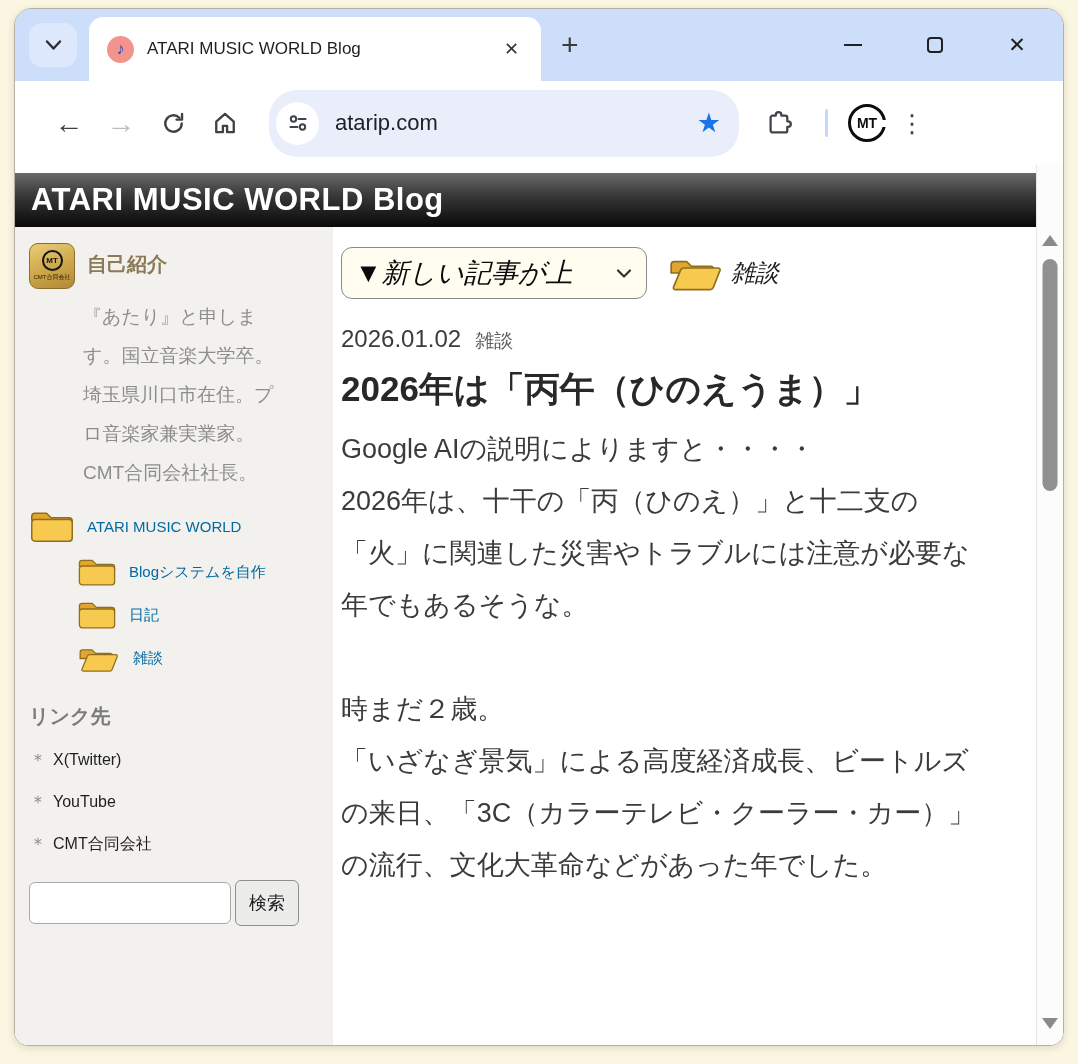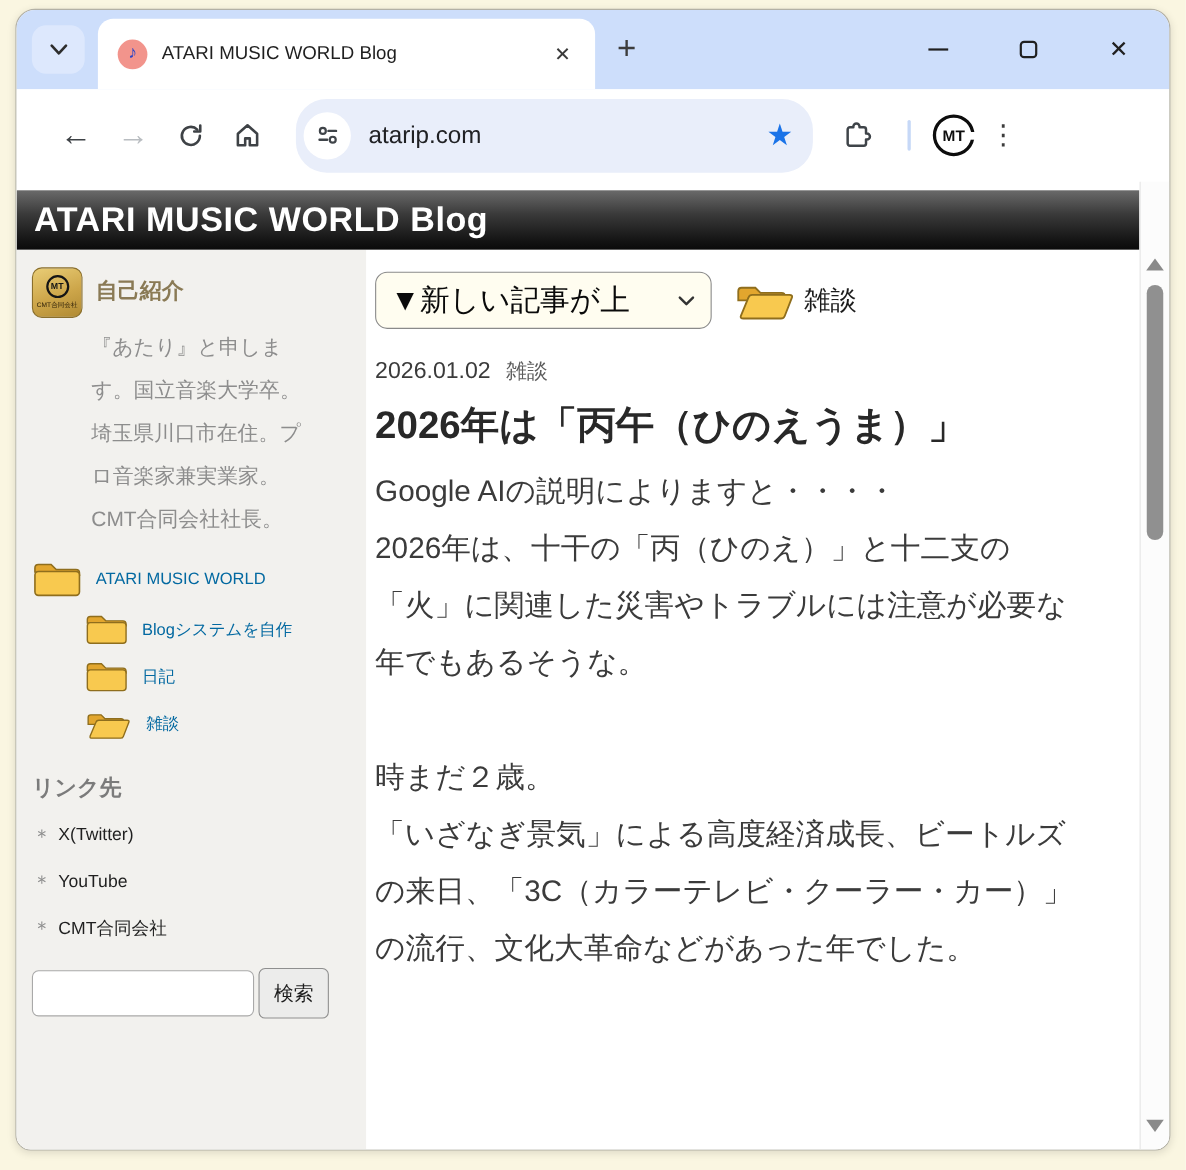--- a/index.html
+++ b/index.html
@@ -115,31 +115,31 @@
     border-radius:6px; font-size:17px; padding:0 8px; font-family:inherit;
   }
   .search-btn {
     margin-left:4px; width:64px; height:46px; background:#ececeb;
     border:1px solid #8f8f8f; border-radius:6px; font-size:18px; color:#1d1d1d;
     font-family:inherit;
     display:flex; align-items:center; justify-content:center;
   }
   
   .main { flex:1; background:#ffffff; padding:20px 0 0 8px; overflow:hidden; }
-  .top-row { display:flex; align-items:center; }
+  .top-row { display:flex; align-items:center;font-style:italic; }
   .sort-select {
     width:306px; height:52px; background:#fffdf0; border:1.6px solid #8a8a8a;
     border-radius:11px; display:flex; align-items:center; padding:0 14px 0 13px;
   }
   .sort-text { font-size:27px; color:#0a0a0a; white-space:nowrap; }
   .sort-chevron { margin-left:auto; }
   .cat-head { display:flex; align-items:center; margin-left:20px; }
   .cat-label { font-size:24px; color:#1c1c1c; margin-left:6px; }
   .meta-row { margin-top:26px; display:flex; align-items:baseline; }
-  .post-date { font-size:21px; color:#3b3b3b; }
+  .post-date { font-size:24px; color:#3b3b3b; }
   .post-cat { font-size:19px; color:#5c5c5c; margin-left:14px; }
   .post-title { margin-top:12px; font-size:35px; font-weight:bold; color:#282828; white-space:nowrap; overflow:hidden; }
   .article { margin-top:10px; }
   .article-line { font-size:27px; line-height:52px; min-height:52px; color:#3b3b3b; white-space:pre; overflow:hidden; }
   
   .pagescrollbar {
     width:27px; flex-shrink:0; background:#fcfcfc; border-left:1px solid #e6e6e6;
     position:relative;
   }
   .sb-up {

